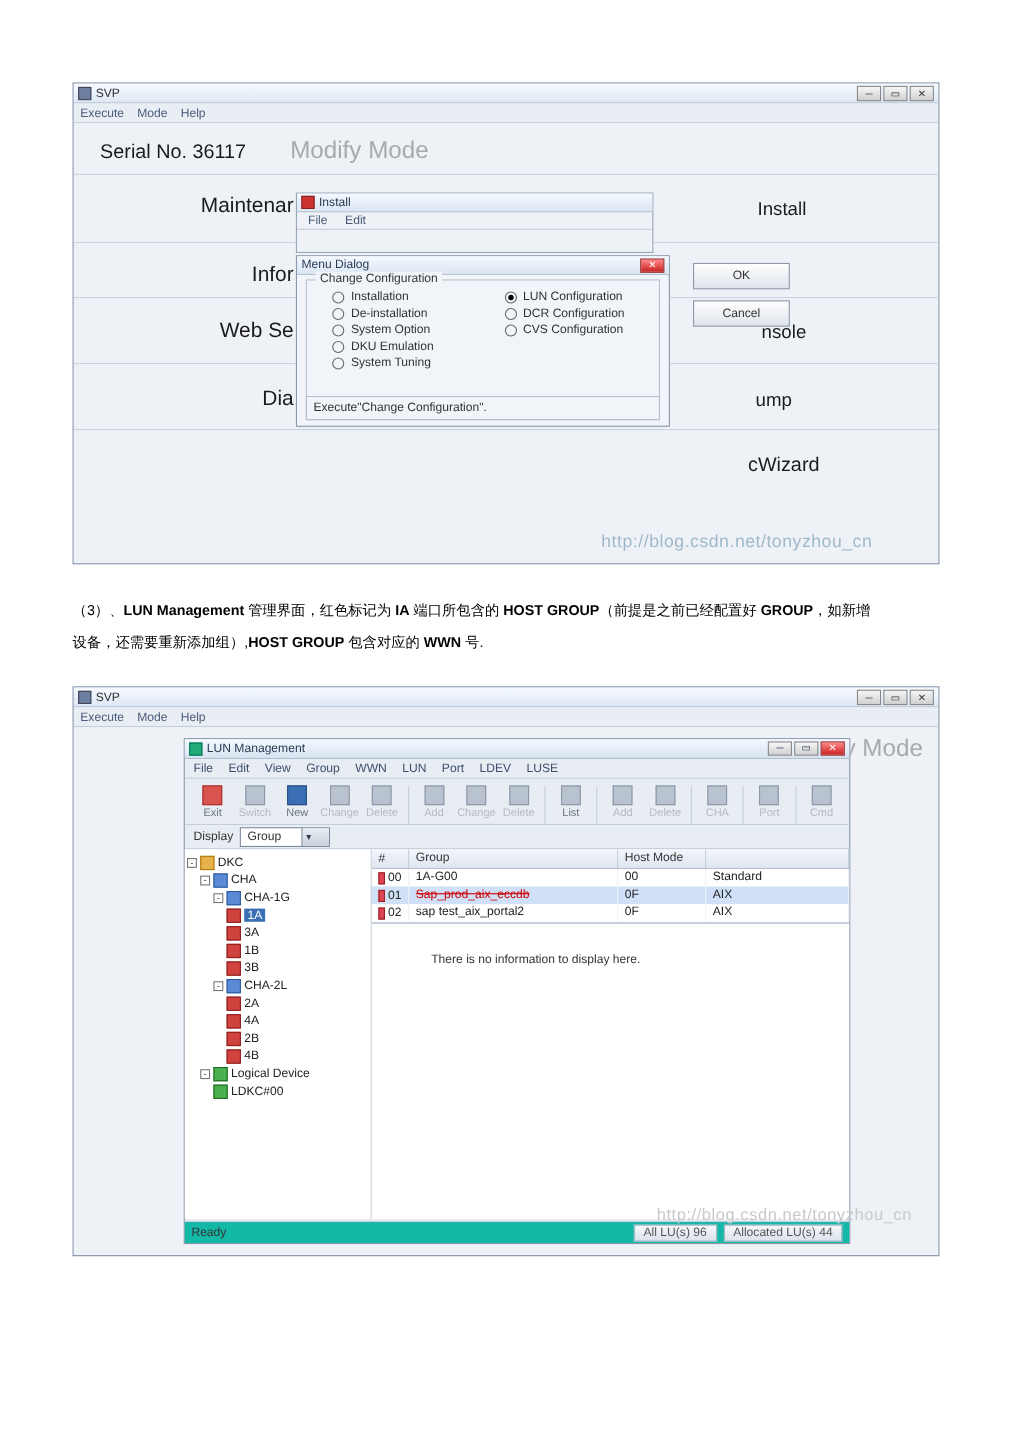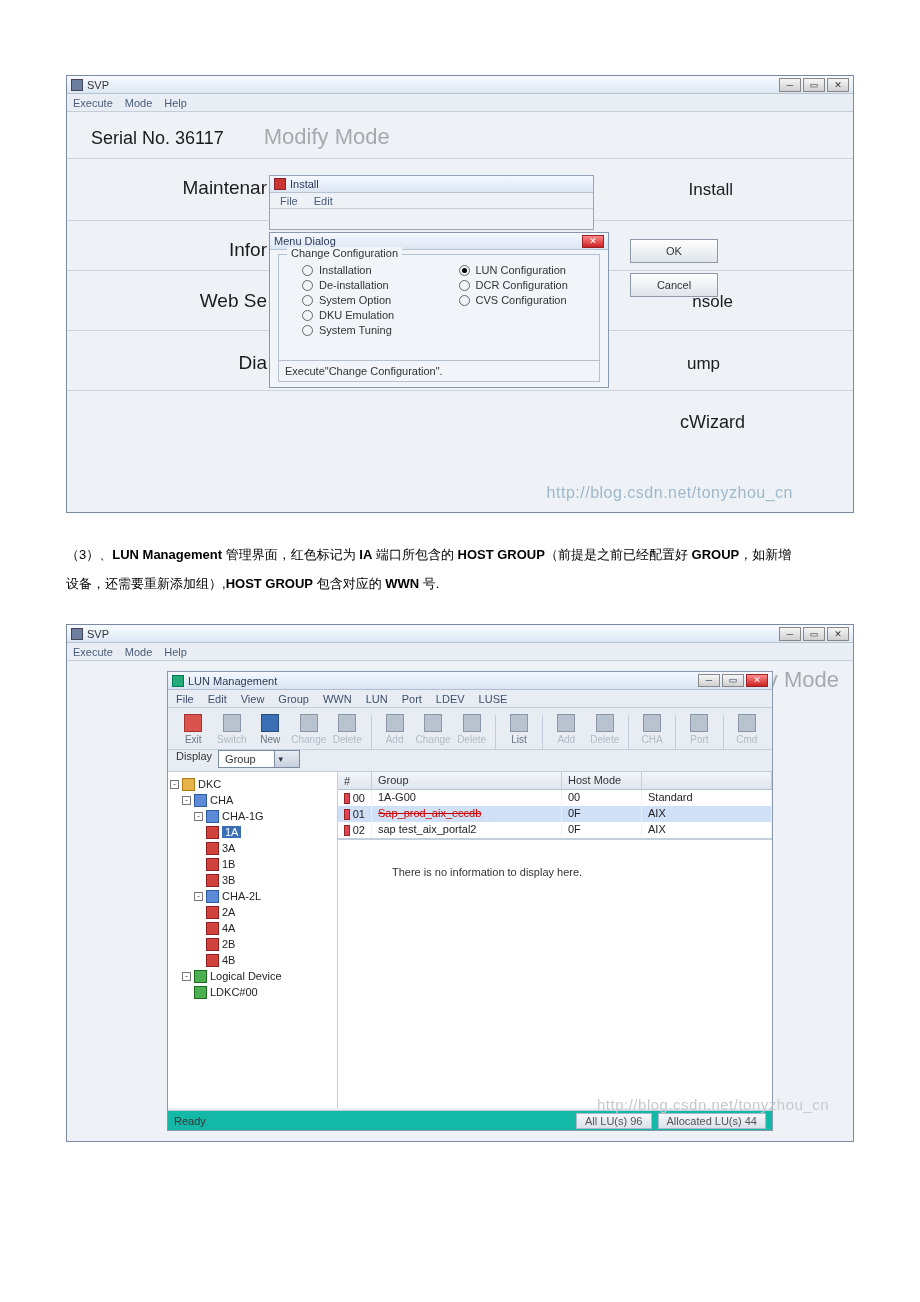--- a/index.html
+++ b/index.html
@@ -204,21 +204,21 @@
     display:flex;flex-direction:column;align-items:center;justify-content:center;
     width:46px;height:40px;gap:2px;
   }
   .tbtn .ic{width:18px;height:18px;background:#b9c2cf;border:1px solid #8b96a6;}
   .tbtn.red .ic{background:#d9534f;border-color:#a7322e;}
   .tbtn.blue .ic{background:#3b6fb5;border-color:#274d80;}
   .tbtn.dim{color:#b4b9c2;}
   .tsep{width:1px;height:34px;background:#c4cedb;margin:0 4px;}
   .displaybar{
     height:22px;border-bottom:1px solid #c4cedb;
-    display:flex;align-items:flex-start;gap:6px;padding-left:8px;
+    display:flex;align-items:center;gap:6px;padding-left:8px;
     font-size:11px;color:#333;
   }
   .combo{
     display:flex;align-items:center;height:18px;
     border:1px solid #7c8aa0;background:#fff;font-size:11px;
   }
   .combo span{padding:0 18px 0 6px;}
   .combo .dd{
     width:16px;height:16px;background:linear-gradient(#e8edf3,#c7d0dc);
     border-left:1px solid #7c8aa0;display:flex;align-items:center;justify-content:center;

